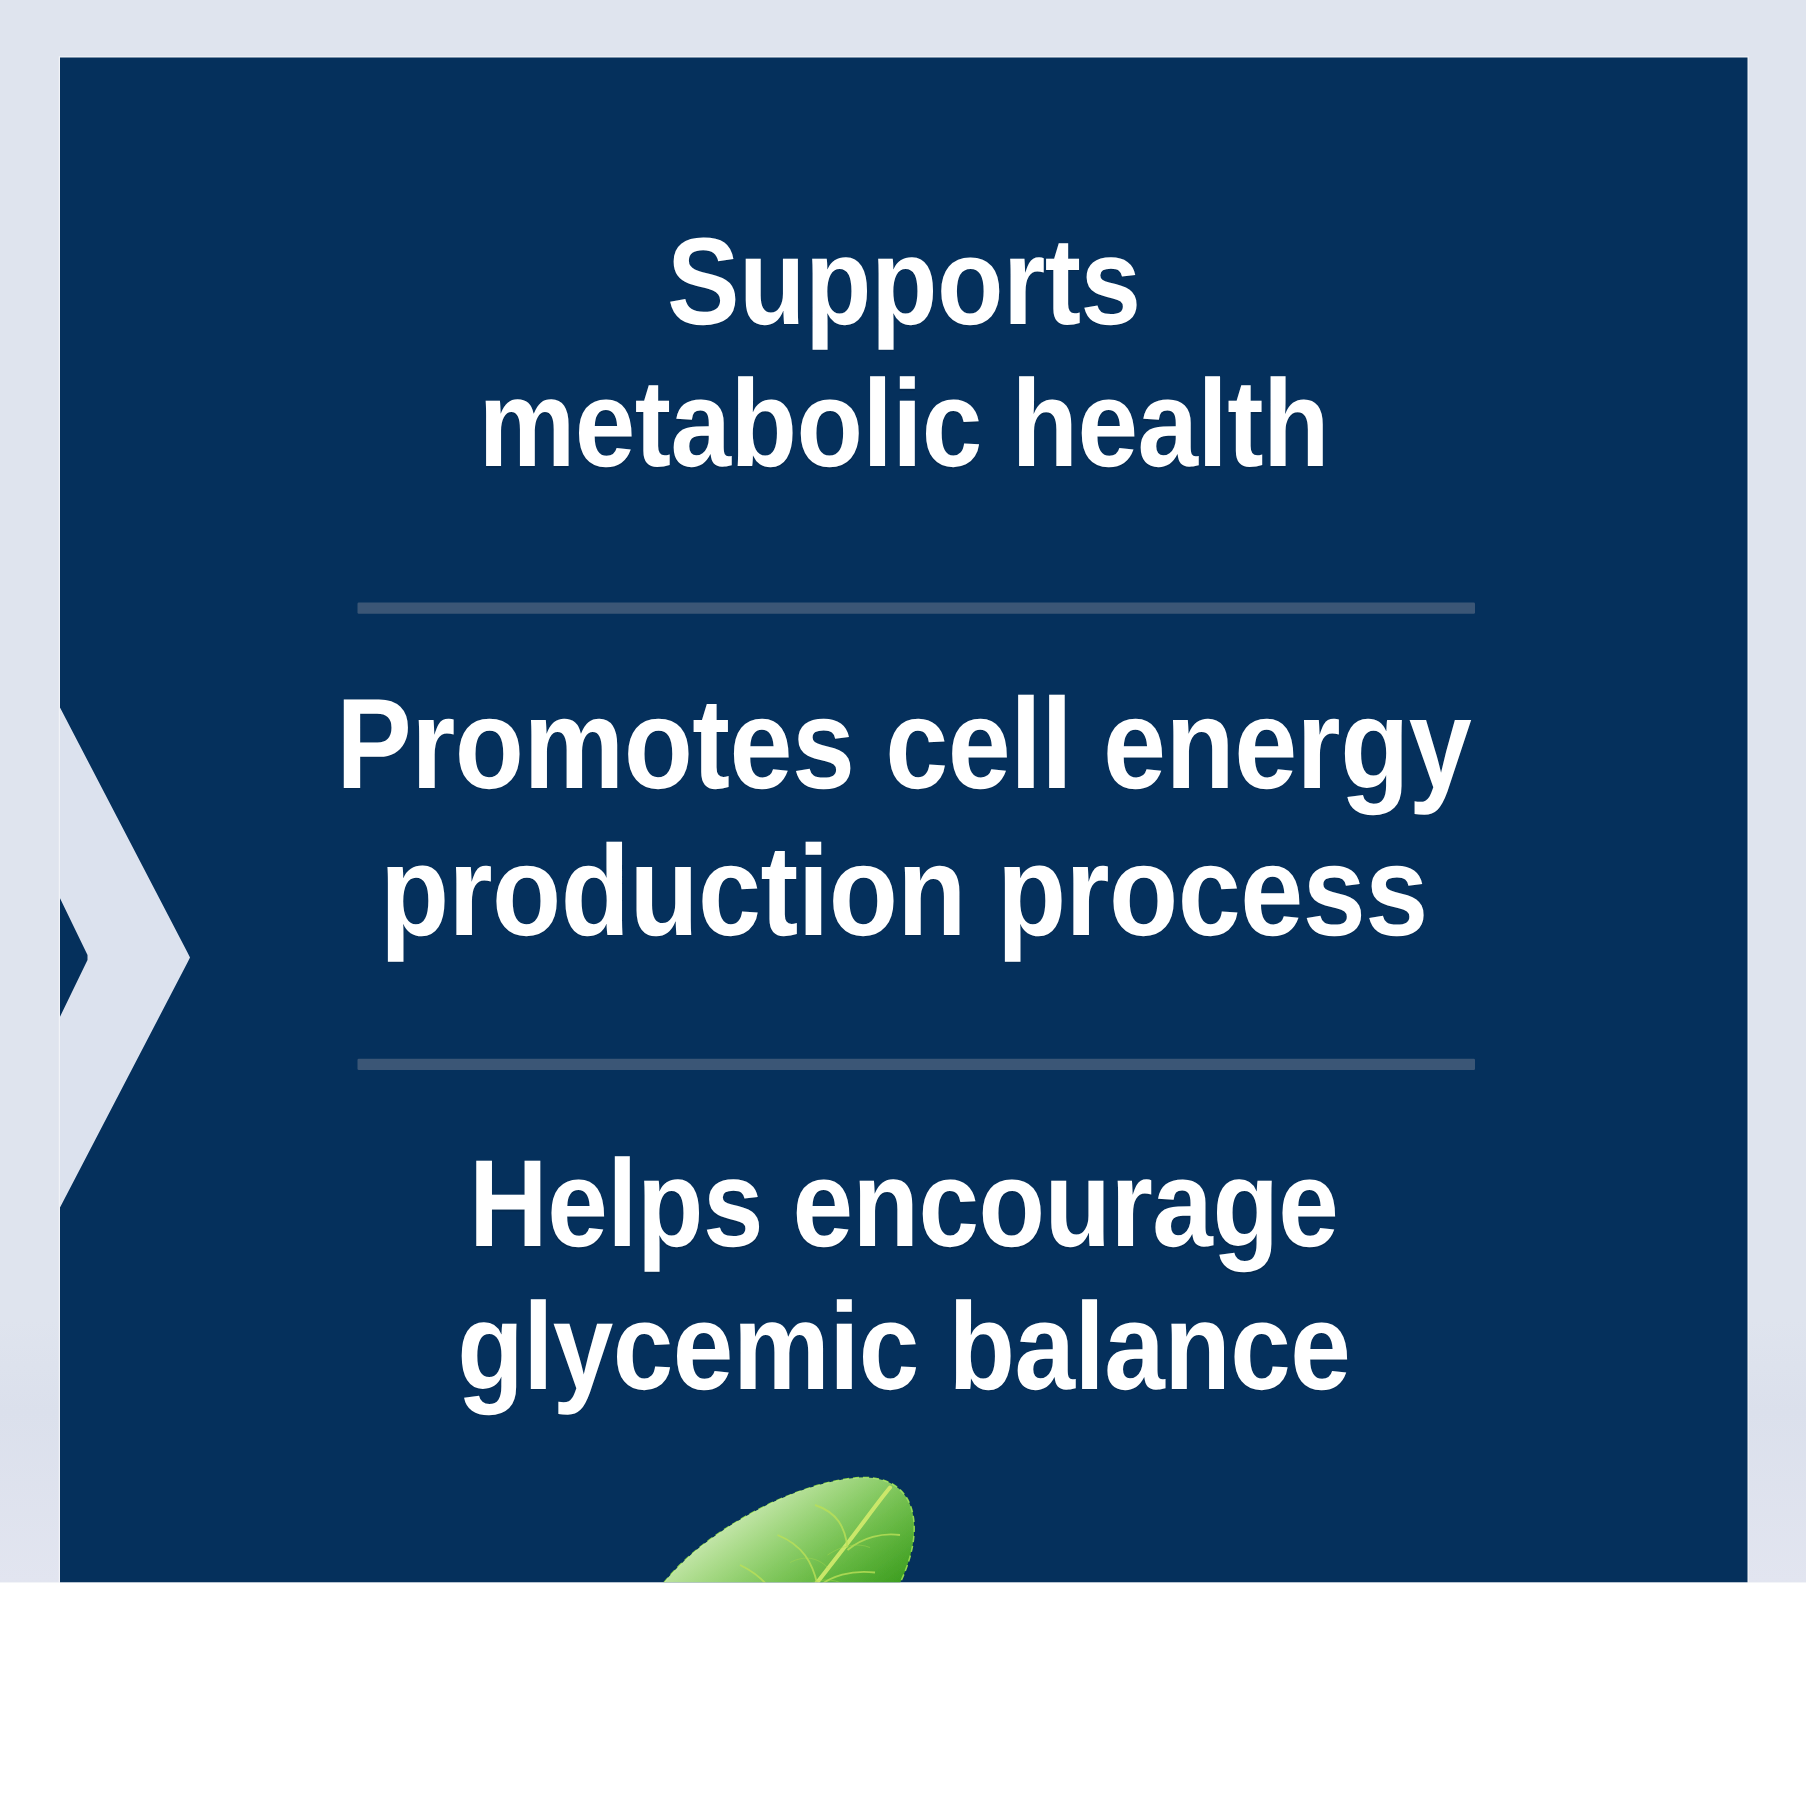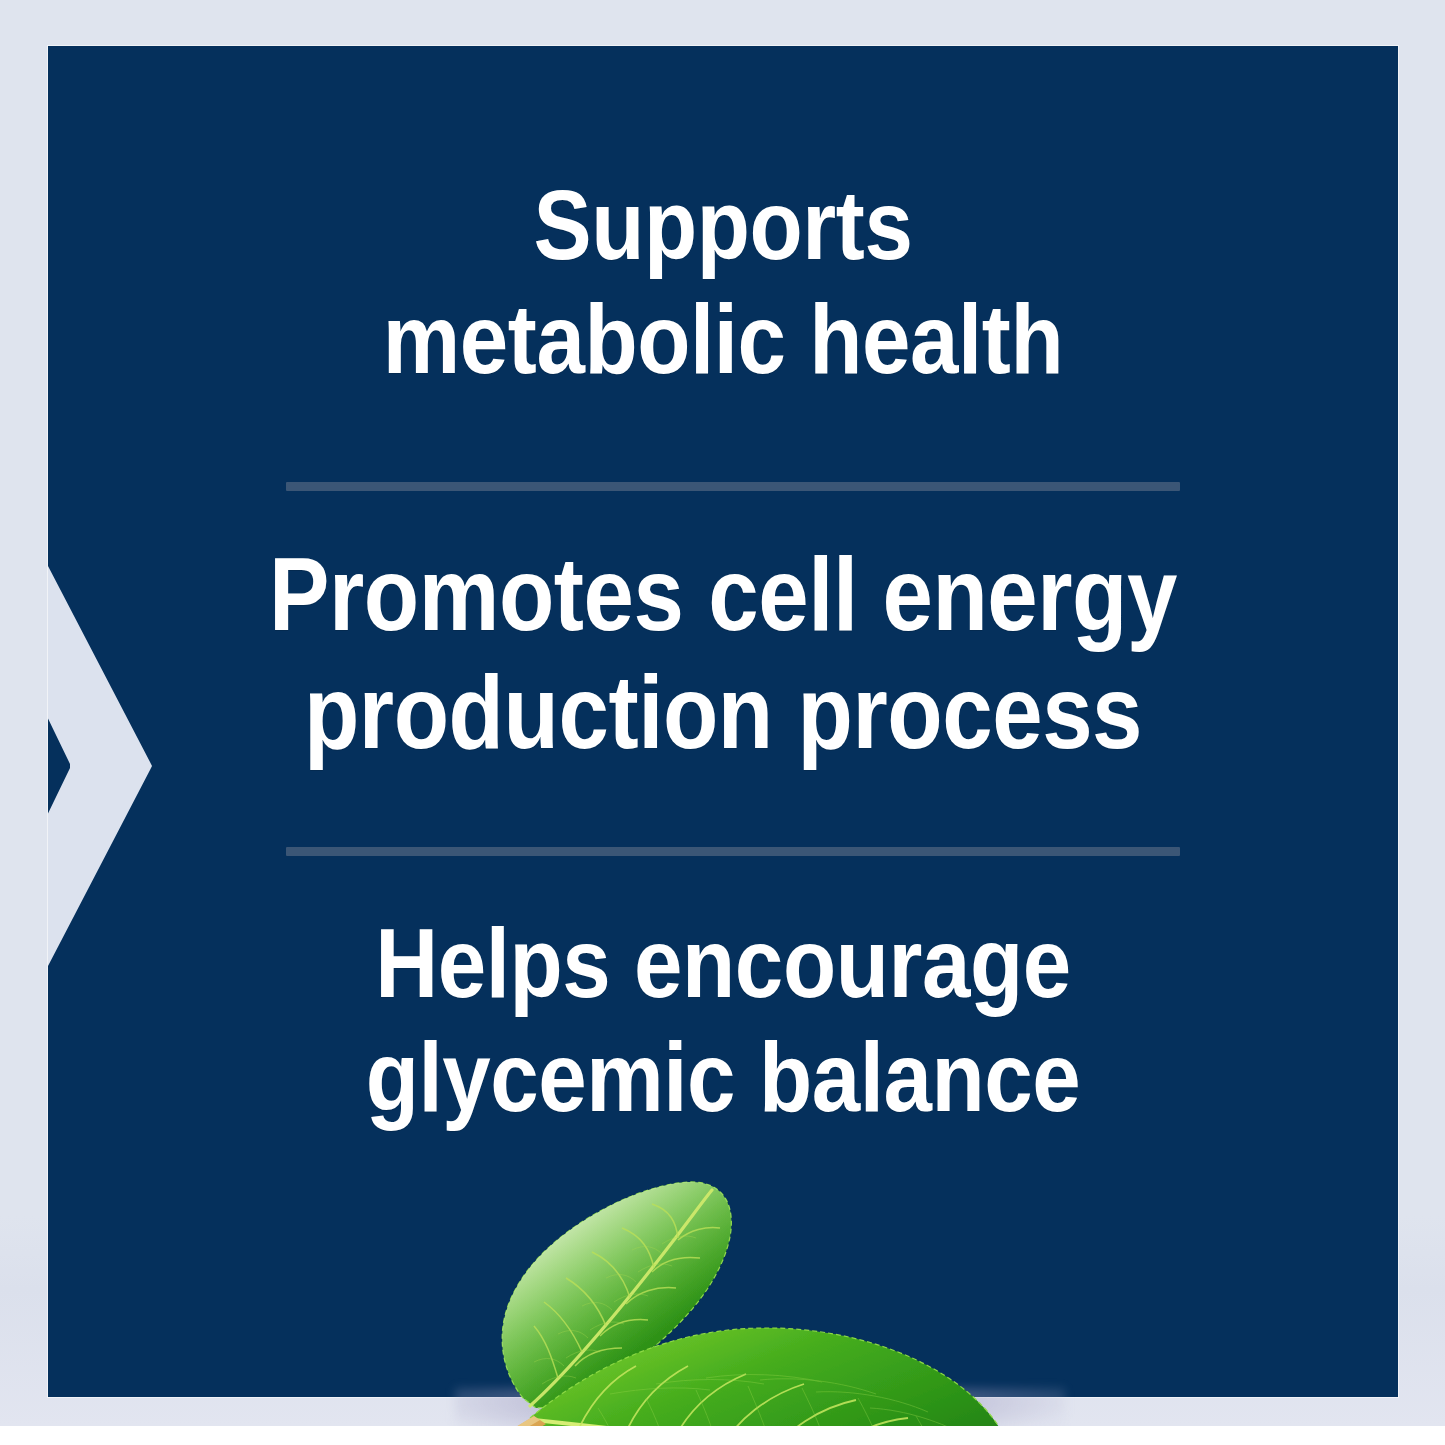--- a/index.html
+++ b/index.html
@@ -3,21 +3,21 @@
 <meta charset="utf-8">
 <style>
   html, body {
     margin: 0;
     padding: 0;
     background: #ffffff;
   }
   #stage {
     position: relative;
     width: 1445px;
-    height: 1426px;
+    height: 1266px;
     overflow: hidden;
     font-family: "Liberation Sans", "DejaVu Sans", sans-serif;
     background: #dfe4ee;
   }
 
   
   .bg-light {
     position: absolute;
     inset: 0;
     background: #dfe4ee;

